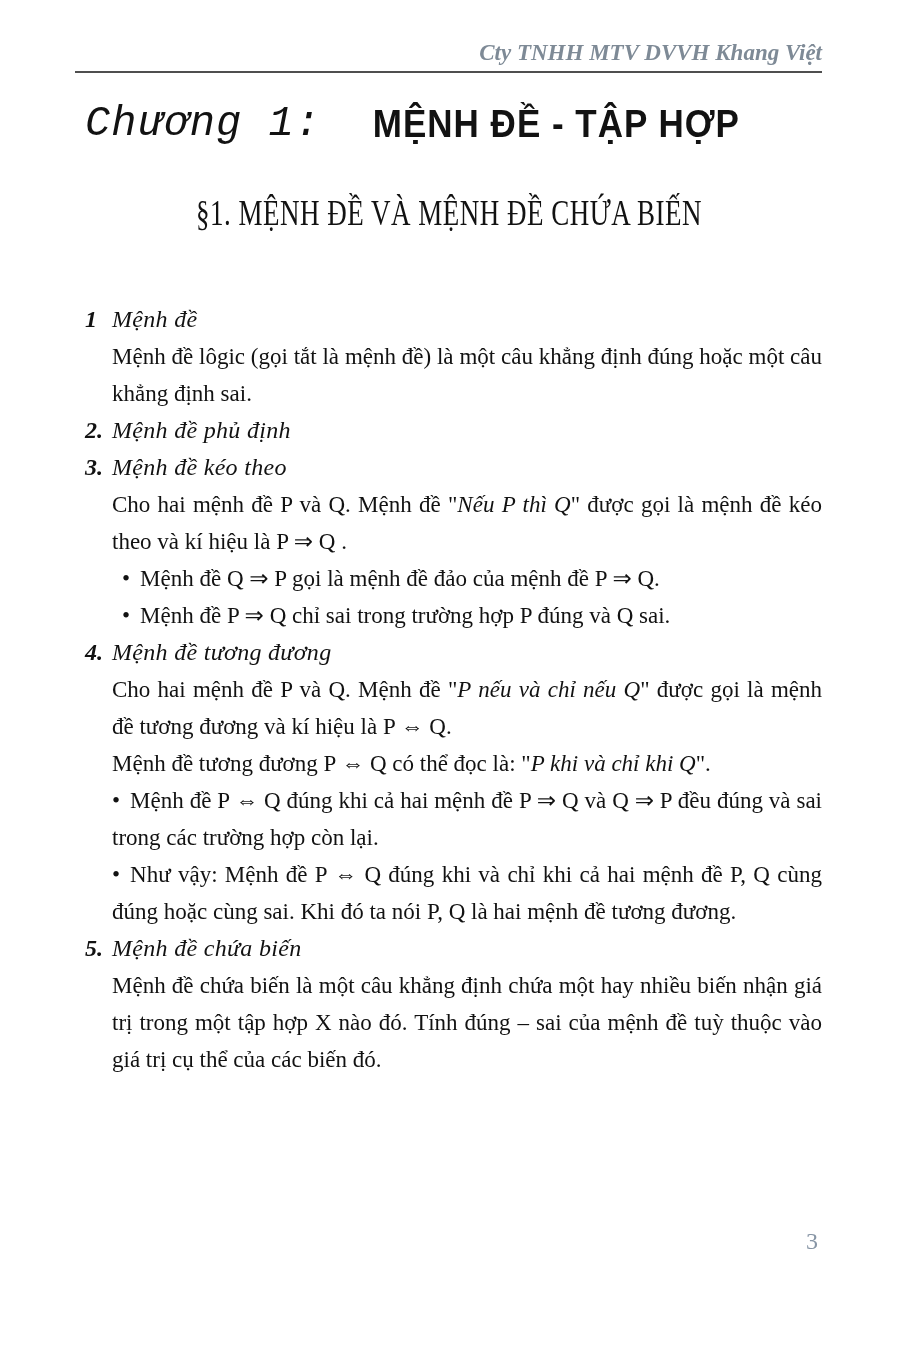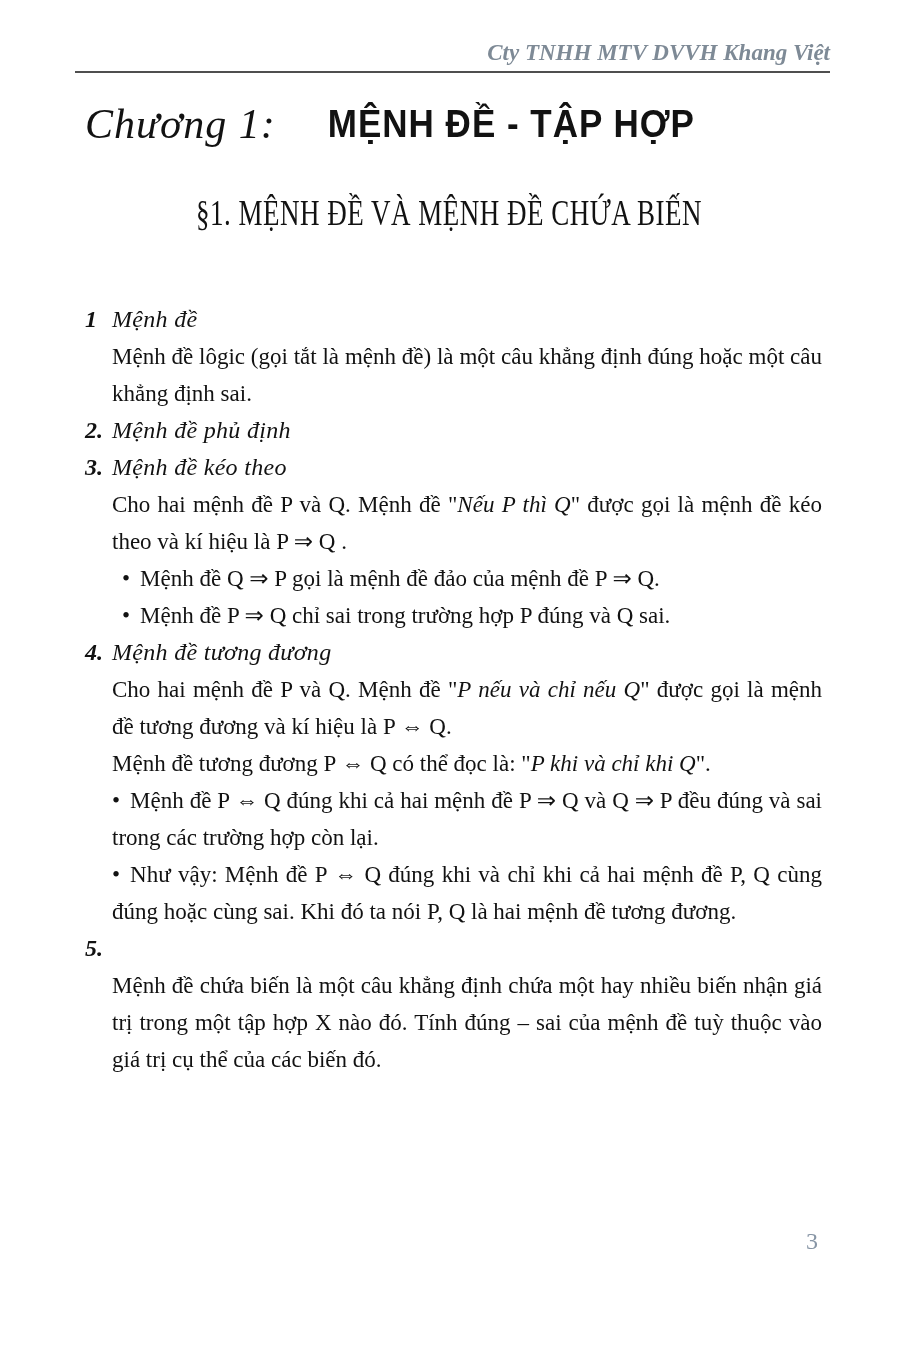--- a/index.html
+++ b/index.html
@@ -13,36 +13,36 @@
   .page{
     position:relative;
     width:898px;height:1348px;
     background:#ffffff;
     font-family:"Liberation Serif", serif;
     color:var(--body-color);
     overflow:hidden;
   }
   
   .running-header{
-    position:absolute;top:40px;left:75px;right:68px;
+    position:absolute;top:40px;left:75px;right:76px;
     text-align:right;
     font-family:"Liberation Serif", serif;
     font-style:italic;font-weight:600;
     font-size:23px;line-height:26px;
     color:var(--header-color);
     border-bottom:2px solid var(--rule-color);
     padding-bottom:5px;
   }
   
   .chapter-row{
     position:absolute;top:98px;left:85px;right:76px;
     display:flex;align-items:center;gap:52px;
   }
   .chapter-label{
-    font-family:Liberation Serif, serif;
+    font-family:Liberation Mono, monospace;
     font-style:italic;
     font-size:42px;line-height:52px;
     letter-spacing:1px;
   }
   .chapter-title{
     font-family:"Liberation Sans", sans-serif;
     font-weight:bold;
     font-size:35px;line-height:46px;
     letter-spacing:1px;
     transform:scaleY(1.12);
@@ -145,20 +145,21 @@
           <span class="item-title">Mệnh đề tương đương</span>
         </div>
         <div class="para"><span>Cho hai mệnh đề P và Q. Mệnh đề "</span><span class="it">P nếu và chỉ nếu Q</span><span>" được gọi là mệnh đề tương đương và kí hiệu là P ⇔ Q.</span></div>
         <div class="para"><span>Mệnh đề tương đương P ⇔ Q có thể đọc là: "</span><span class="it">P khi và chỉ khi Q</span><span>".</span></div>
         <div class="para"><span class="bullet">•</span><span>Mệnh đề P ⇔ Q đúng khi cả hai mệnh đề P ⇒ Q và Q ⇒ P đều đúng và sai trong các trường hợp còn lại.</span></div>
         <div class="para"><span class="bullet">•</span><span>Như vậy: Mệnh đề P ⇔ Q đúng khi và chỉ khi cả hai mệnh đề P, Q cùng đúng hoặc cùng sai. Khi đó ta nói P, Q là hai mệnh đề tương đương.</span></div>
       </div>
       <div class="item">
         <div class="item-head">
           <span class="item-num">5.</span>
+          <span class="item-title">Mệnh đề chứa biến</span>
         </div>
         <div class="para"><span>Mệnh đề chứa biến là một câu khẳng định chứa một hay nhiều biến nhận giá trị trong một tập hợp X nào đó. Tính đúng – sai của mệnh đề tuỳ thuộc vào giá trị cụ thể của các biến đó.</span></div>
       </div>
     </div>
 
   <div class="page-number">3</div>
 
 </div>
 
 </body></html>

